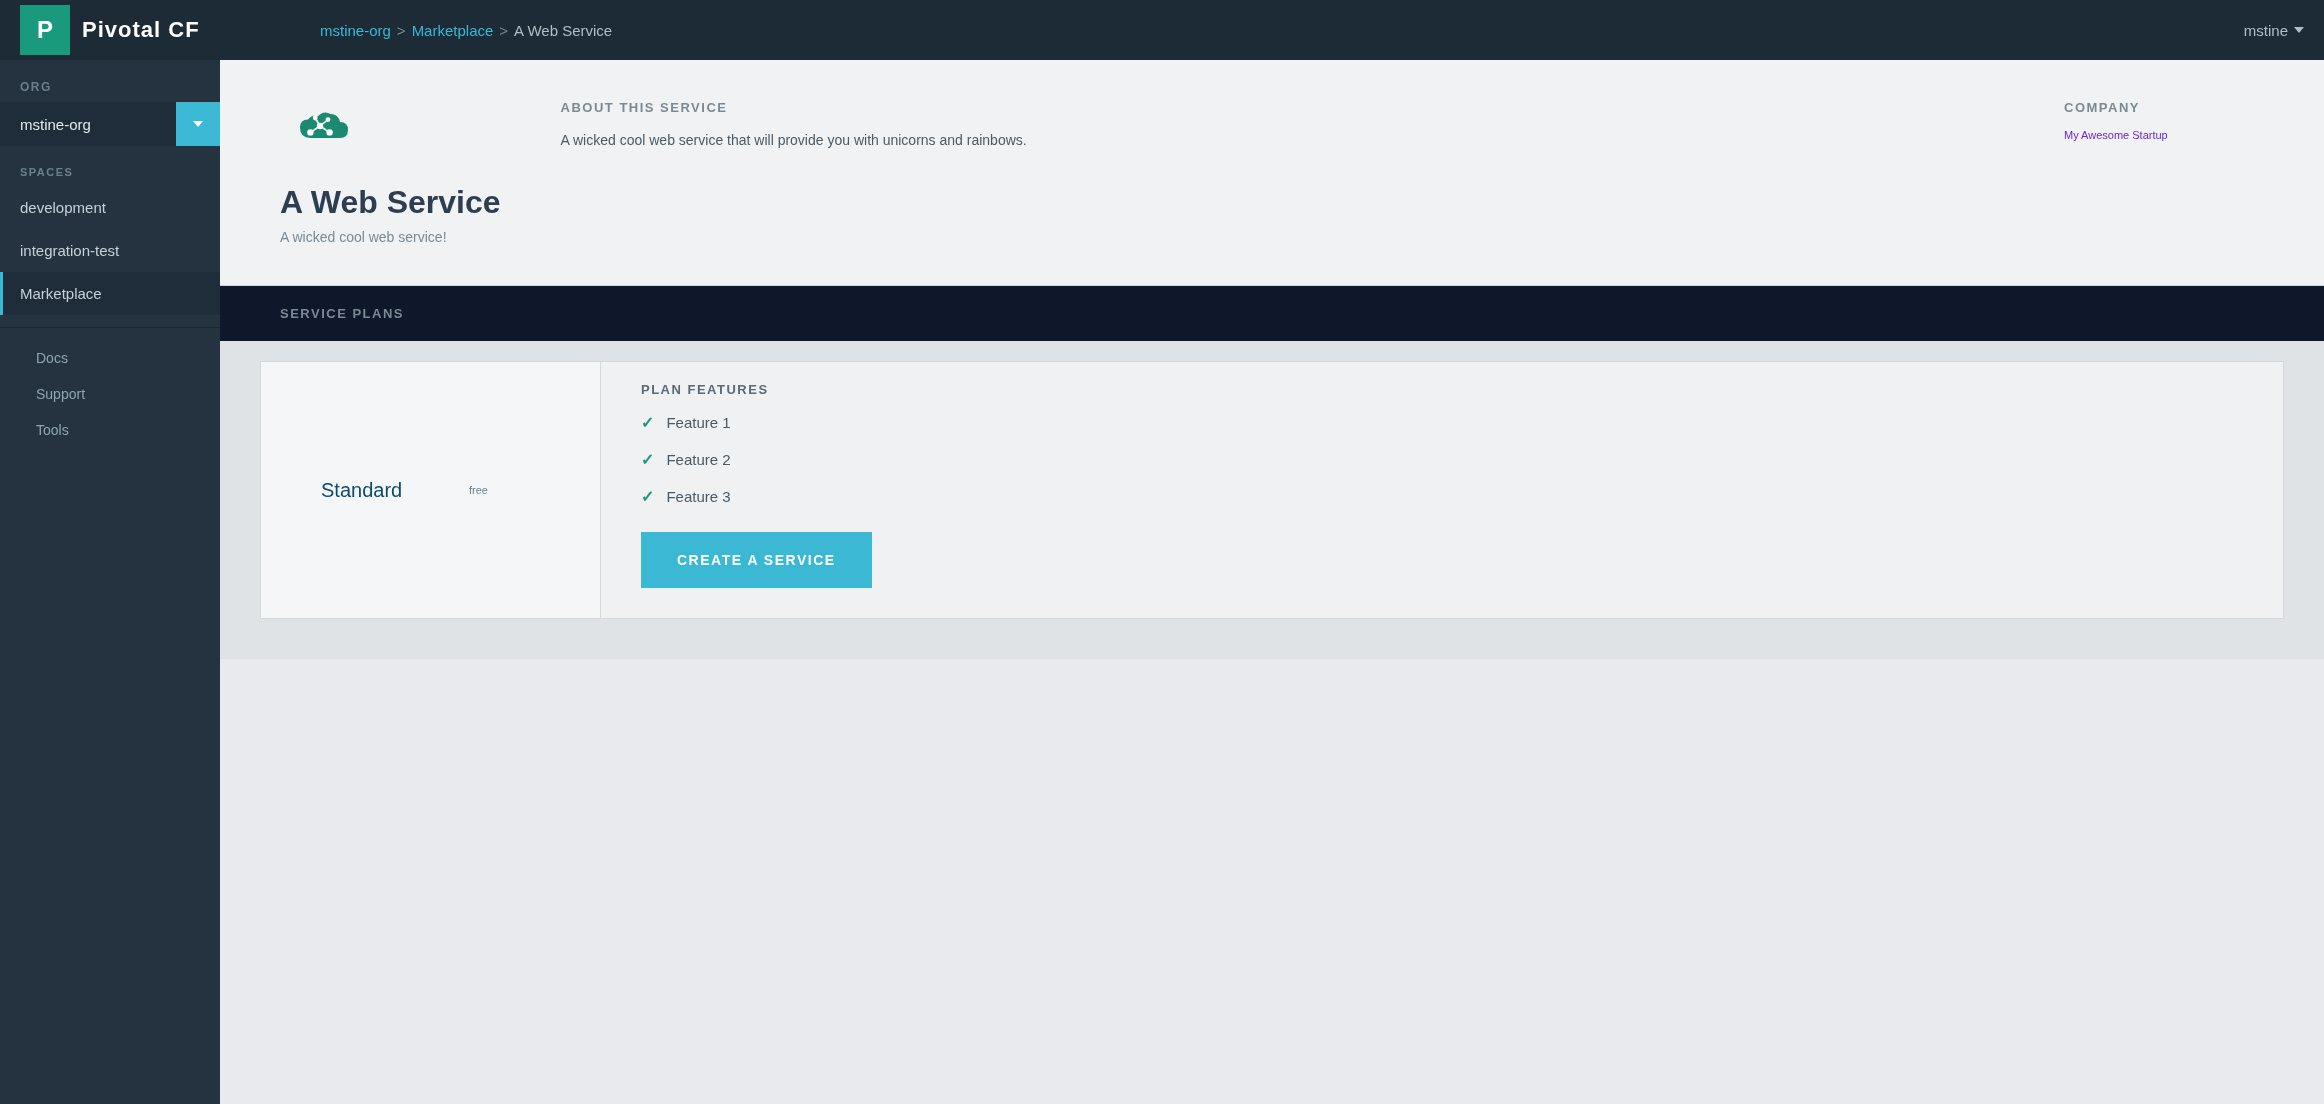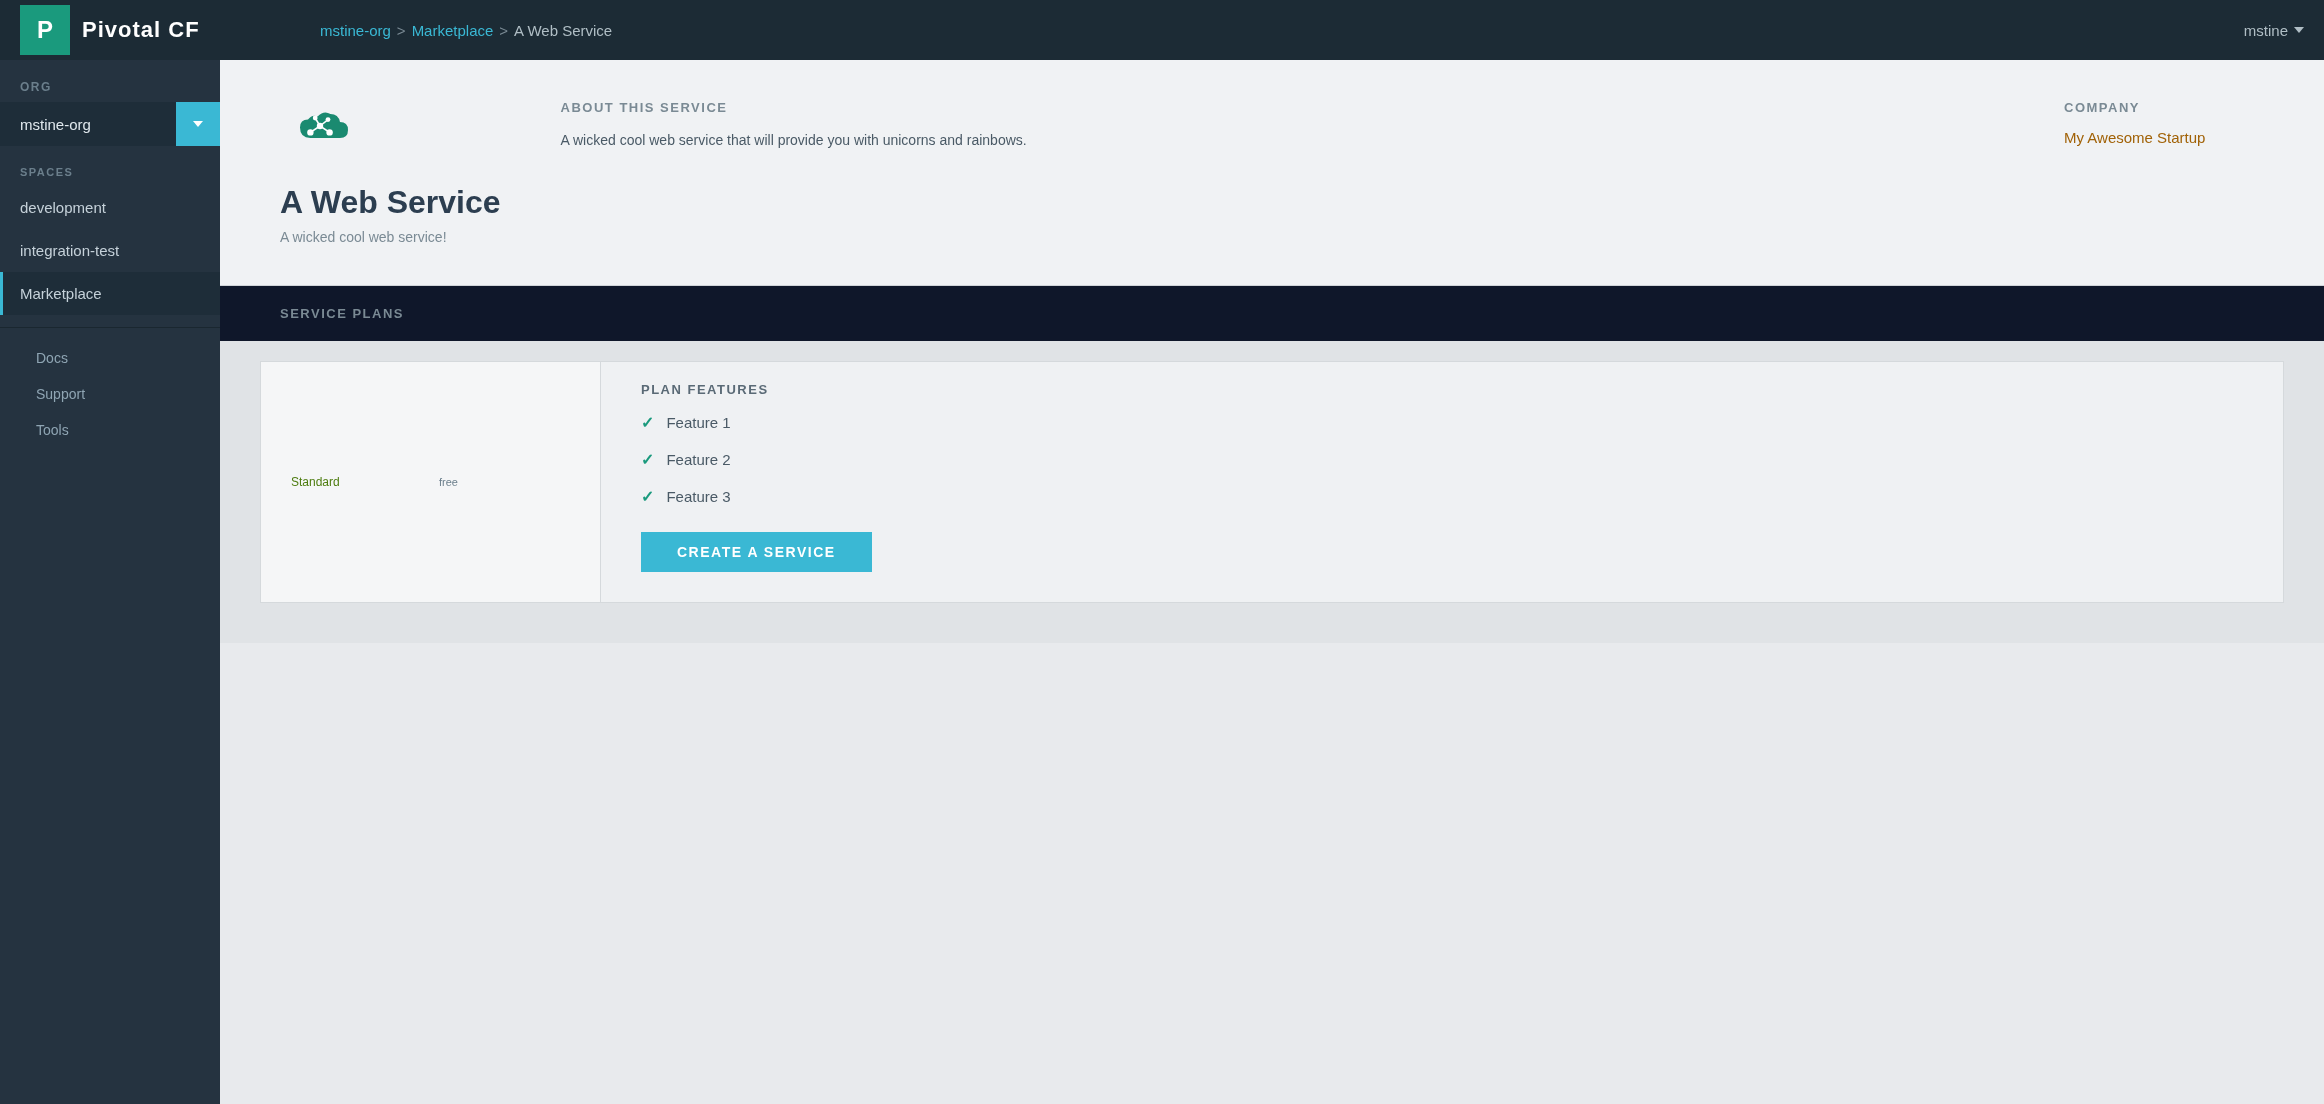--- a/index.html
+++ b/index.html
@@ -207,22 +207,22 @@
     }
     .about-text {
       font-size: 14px;
       color: #4a5a66;
       line-height: 1.6;
     }
     .service-company {
       min-width: 200px;
     }
     .company-name {
-      font-size: 15px;
-      color: #a16207;
+      font-size: 11px;
+      color: #6d28d9;
     }
 
     
     .plans-section {
       background: #0f172a;
       padding: 20px 60px;
     }
     .plans-label {
       font-size: 13px;
       font-weight: 700;
@@ -240,24 +240,25 @@
     }
     .plan-left {
       display: flex;
       align-items: center;
       padding: 20px 30px;
       min-width: 340px;
       background: #f5f6f7;
       border-right: 1px solid #d5d9dc;
     }
     .plan-name {
-      font-size: 12px;
-      color: #4d7c0f;
+      font-size: 20px;
+      color: #0c4a6e;
       font-weight: 400;
       min-width: 120px;
+      margin-left: 30px;
     }
     .plan-price {
       font-size: 11px;
       color: #6b7f8c;
       margin-left: 28px;
     }
     .plan-right {
       flex: 1;
       padding: 20px 40px 30px 40px;
     }
@@ -279,21 +280,21 @@
     }
     .check-icon {
       color: #1a9a7d;
       font-size: 16px;
       font-weight: bold;
     }
     .create-service-btn {
       background: #3ab8d4;
       color: white;
       border: none;
-      padding: 12px 36px;
+      padding: 20px 36px;
       font-size: 14px;
       font-weight: 700;
       letter-spacing: 1.5px;
       cursor: pointer;
       text-transform: uppercase;
       margin-top: 8px;
       display: inline-block;
     }
 
     

